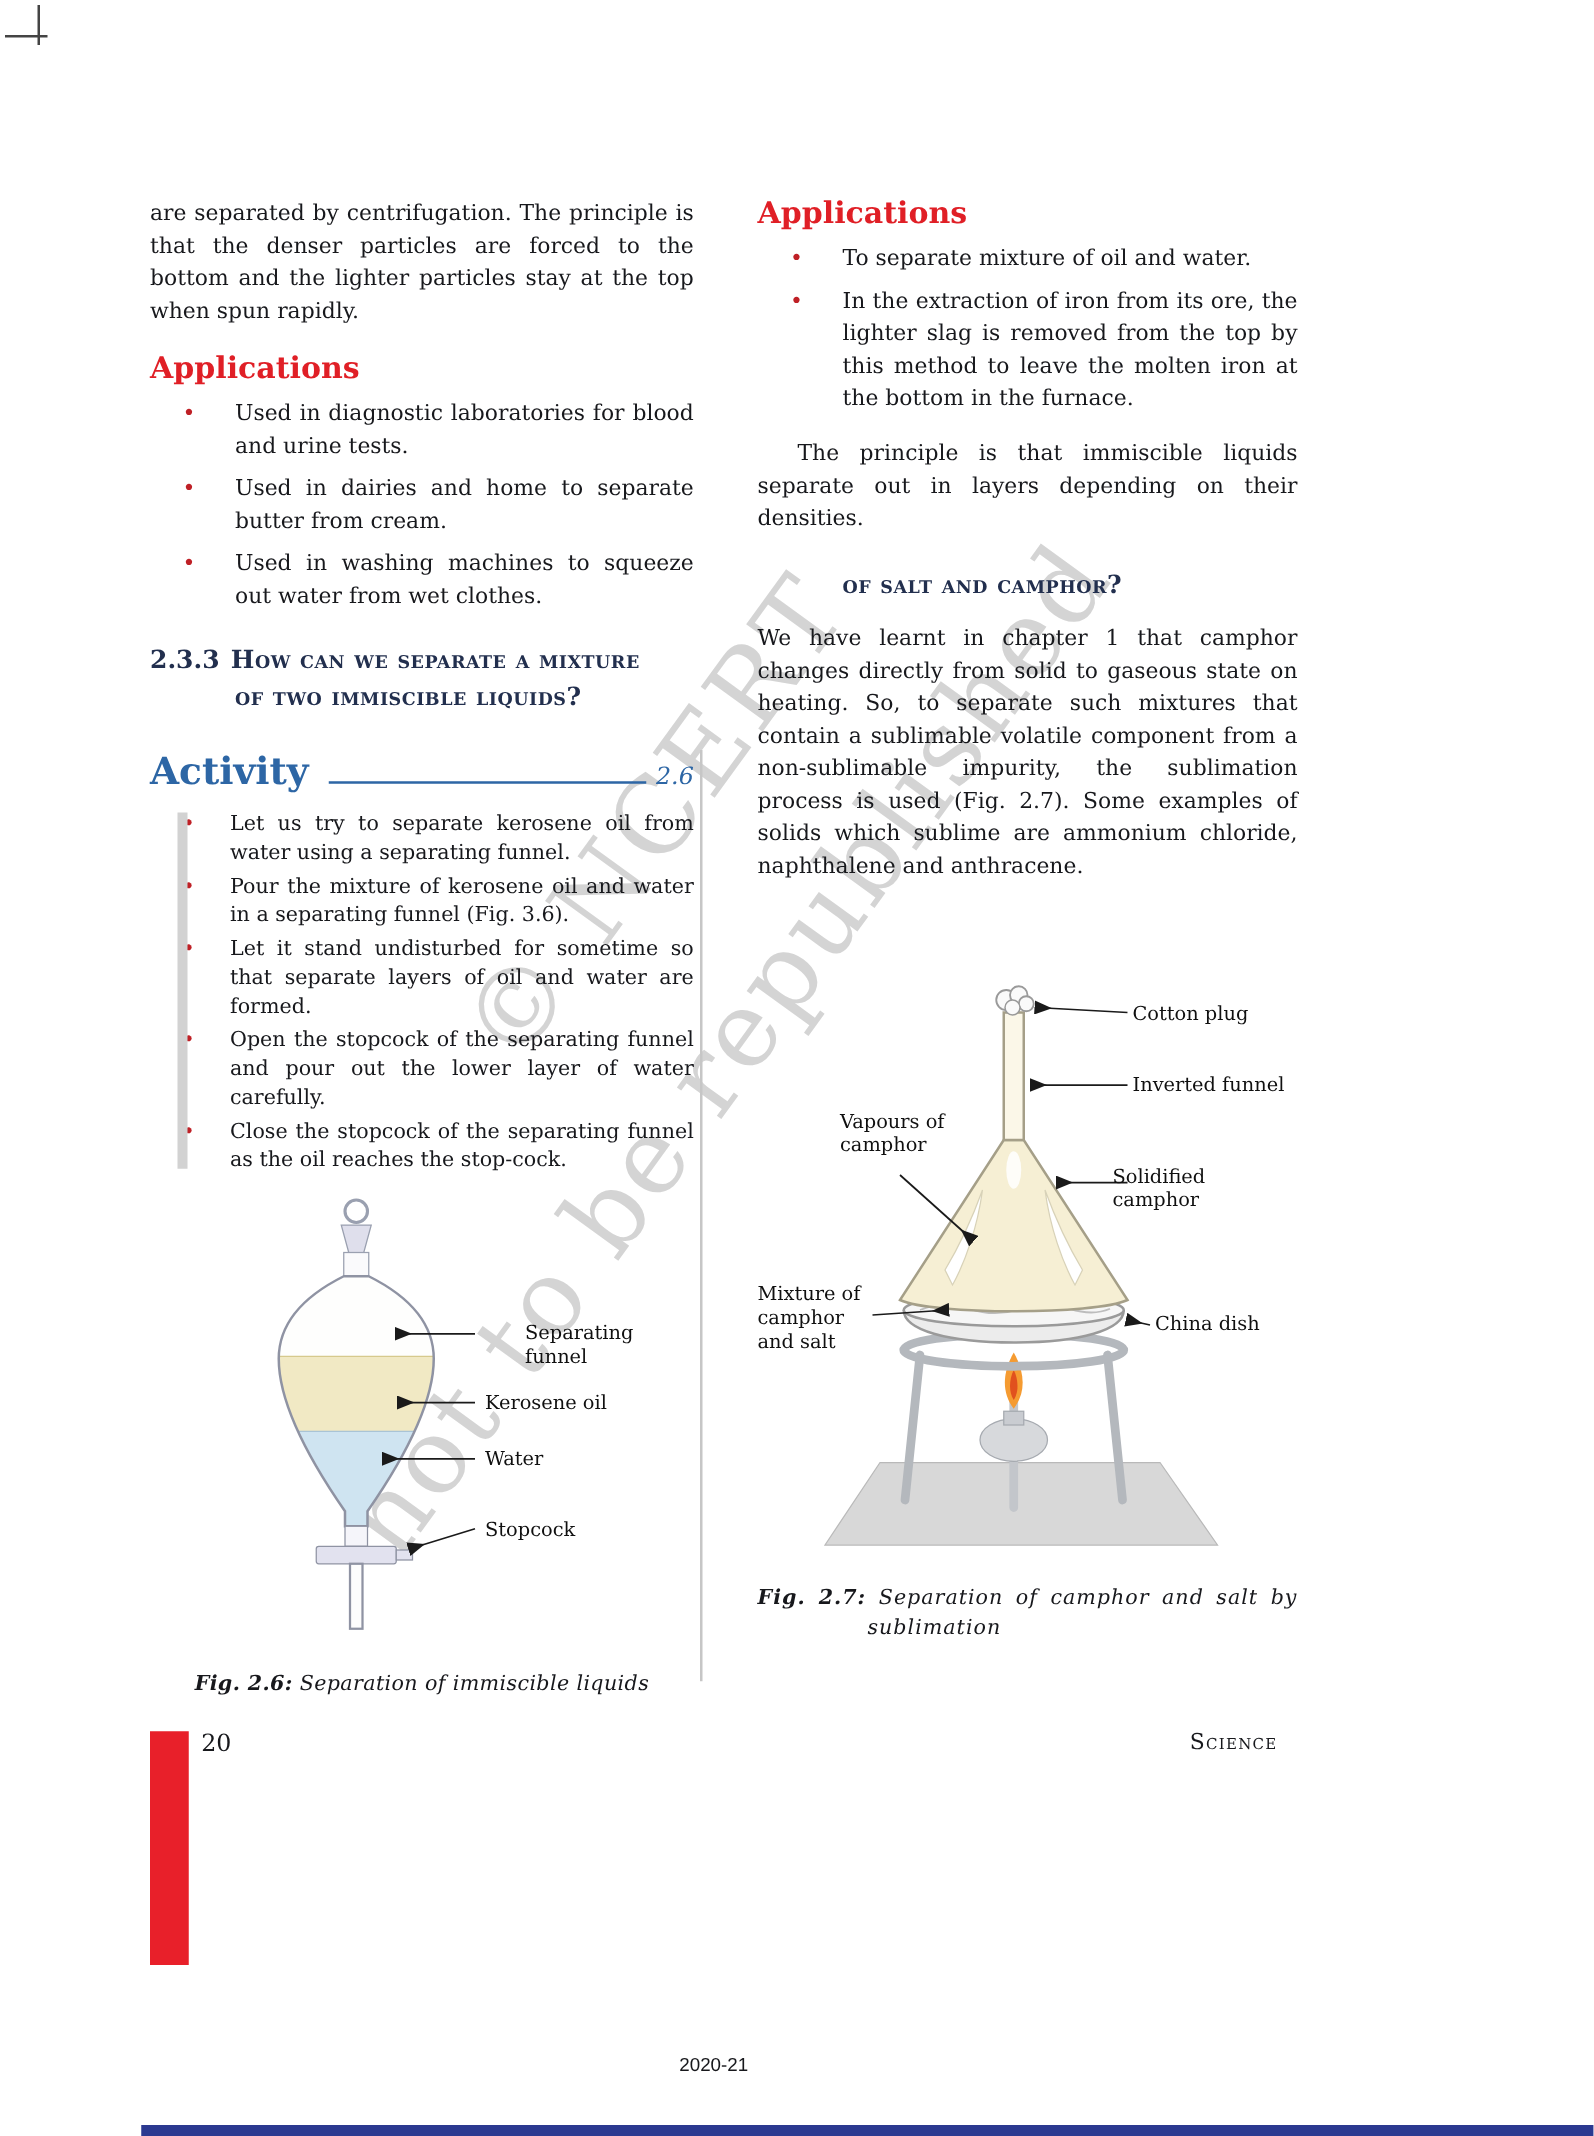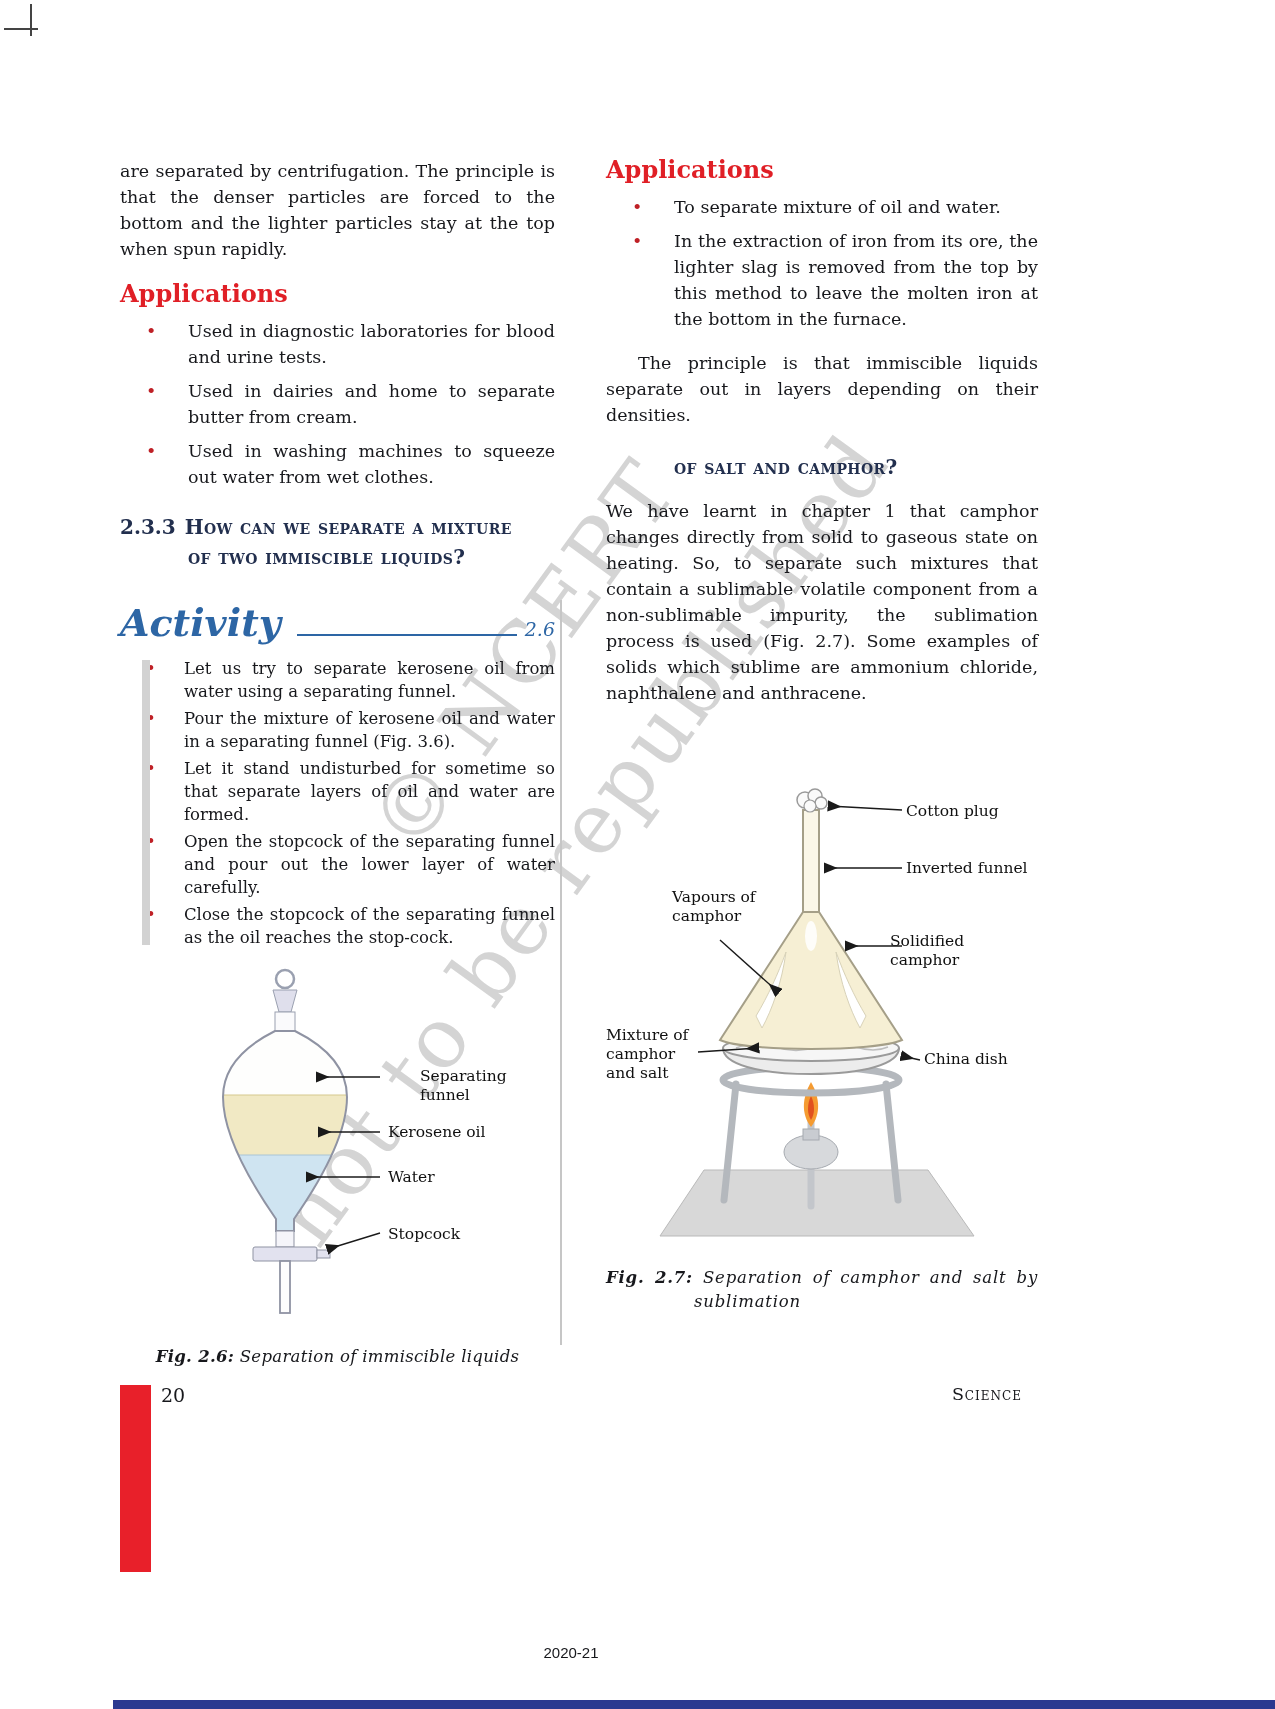--- a/index.html
+++ b/index.html
@@ -35,21 +35,21 @@
   .bullet-row { display:flex; font-size:17.5px; line-height:26px; margin-bottom:8px; }
   .bullet { color:#bf2026; width:68px; min-width:68px; padding-left:26px; }
   .bullet-text { flex:1; text-align:justify; }
 
   .section-heading { margin-top:22px; font-size:20px; line-height:30px; color:#222f4e; font-weight:bold; }
   .sc { font-variant:small-caps; letter-spacing:0.4px; }
   .section-num { margin-right:9px; }
   .section-line2 { padding-left:68px; }
 
   .activity-head { display:flex; align-items:baseline; color:#2d66a5; margin:28px 0 12px 0; }
-  .activity-word { font-style:italic; font-weight:bold; font-size:38px; }
+  .activity-word { font-weight:bold; font-size:30px; }
   .activity-line { flex:1; border-bottom:2px solid #2d66a5; margin:0 8px 5px 16px; }
   .activity-num { font-style:italic; font-weight:normal; font-size:19px;text-align:right; }
 
   .activity-list { position:relative; }
   .activity-list::before { content:""; position:absolute; left:22px; top:3px; bottom:4px; width:8px; background:#d2d2d2; }
   .activity-list .bullet-row { font-size:16.5px; line-height:23px; margin-bottom:4px; }
   .activity-list .bullet { width:64px; min-width:64px; padding-left:26px; }
 
   .fig { position:relative; }
   .fig26 { width:435px; height:372px; margin-top:16px; }

